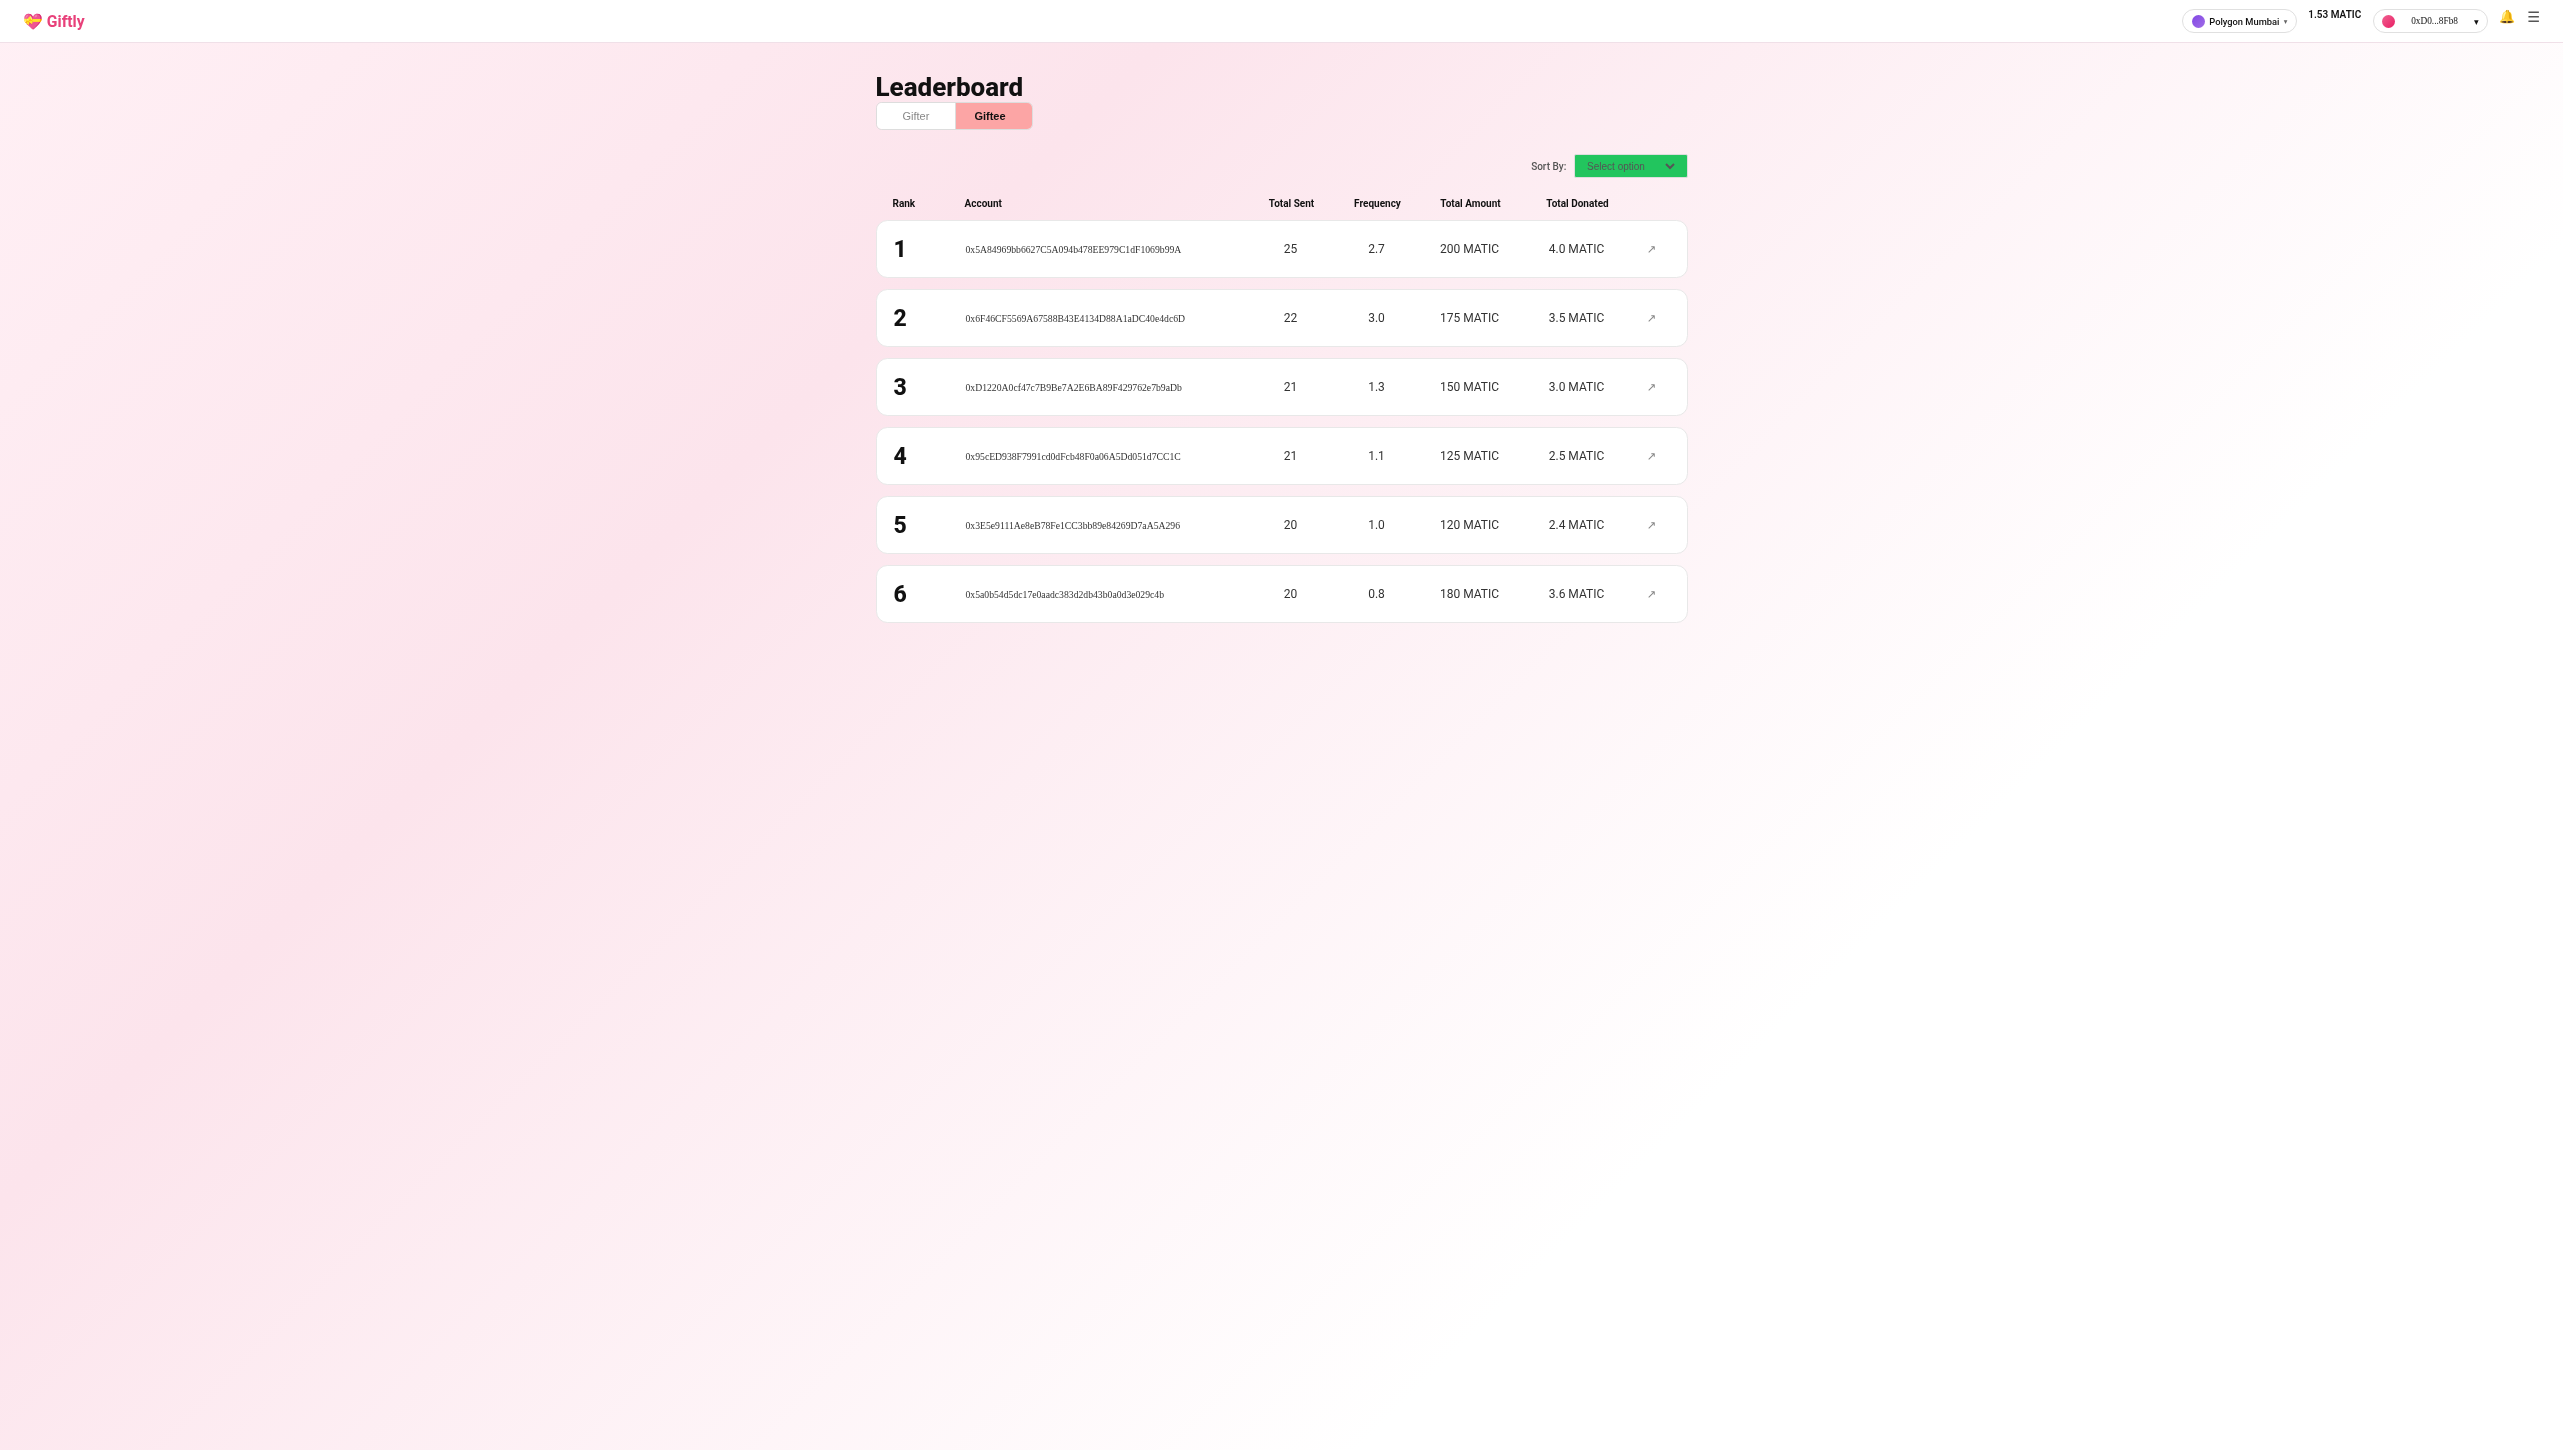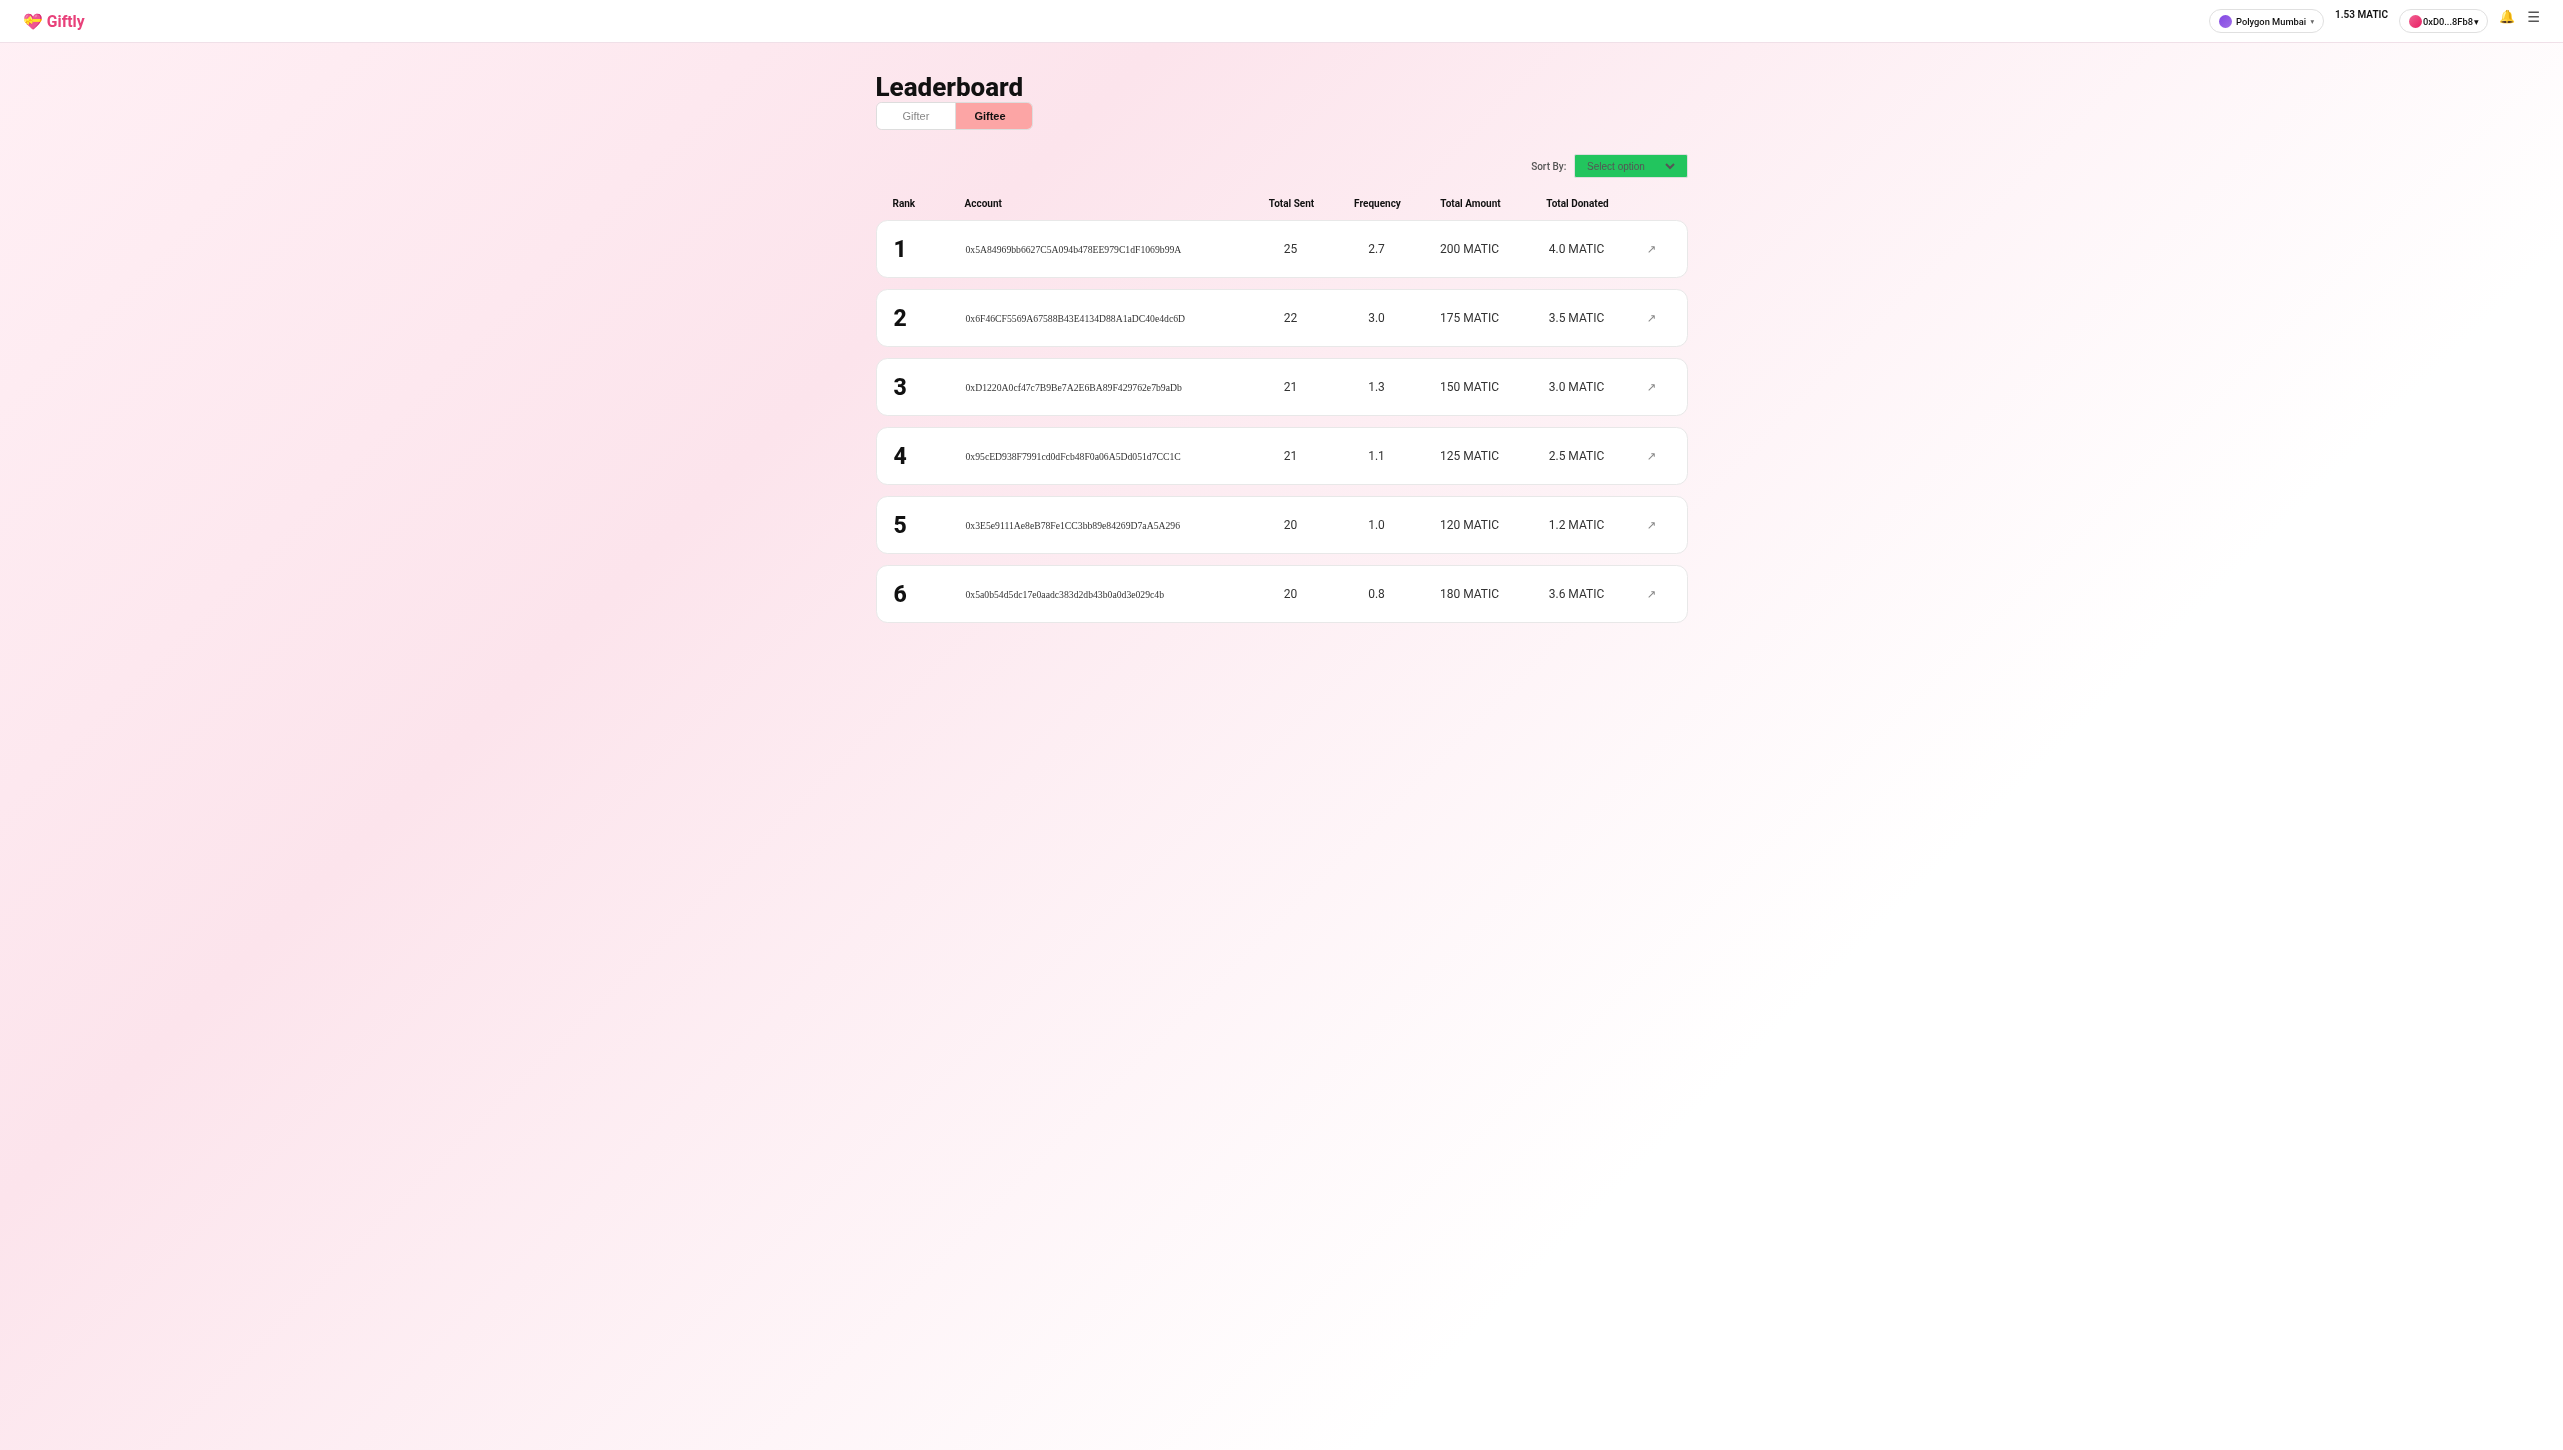--- a/index.html
+++ b/index.html
@@ -73,28 +73,29 @@
 
     .balance-text {
       font-size: 10px;
       font-weight: 600;
       color: #111;
     }
 
     .wallet-badge {
       display: flex;
       align-items: center;
-      gap: 1px;
+      gap: 16px;
       background: #fff;
       border: 0.7px solid #e0e0e0;
       border-radius: 14.3px;
       padding: 4.3px 8.6px;
       font-size: 9.3px;
       font-weight: 500;
       cursor: pointer;
+      font-family: Liberation Serif, serif;
     }
 
     .wallet-icon {
       width: 13px;
       height: 13px;
       border-radius: 50%;
       background: linear-gradient(135deg, #f06292, #e91e63);
       display: inline-block;
     }
 
@@ -352,21 +353,21 @@
     <span class="cell-center">125 MATIC</span>
     <span class="cell-center">2.5 MATIC</span>
     <span class="external-link">↗</span>
   </div>
       <div class="leaderboard-row">
     <span class="rank-num">5</span>
     <span class="account-addr">0x3E5e9111Ae8eB78Fe1CC3bb89e84269D7aA5A296</span>
     <span class="cell-center">20</span>
     <span class="cell-center">1.0</span>
     <span class="cell-center">120 MATIC</span>
-    <span class="cell-center">1.2 MATIC</span>
+    <span class="cell-center">2.4 MATIC</span>
     <span class="external-link">↗</span>
   </div>
       <div class="leaderboard-row">
     <span class="rank-num">6</span>
     <span class="account-addr">0x5a0b54d5dc17e0aadc383d2db43b0a0d3e029c4b</span>
     <span class="cell-center">20</span>
     <span class="cell-center">0.8</span>
     <span class="cell-center">180 MATIC</span>
     <span class="cell-center">3.6 MATIC</span>
     <span class="external-link">↗</span>

